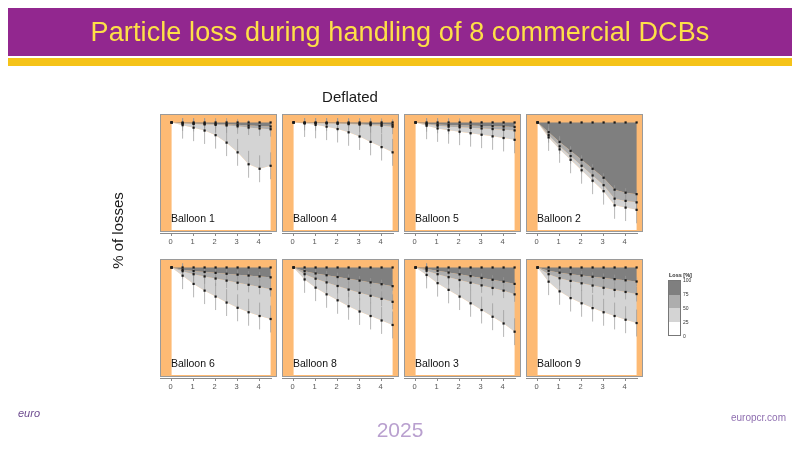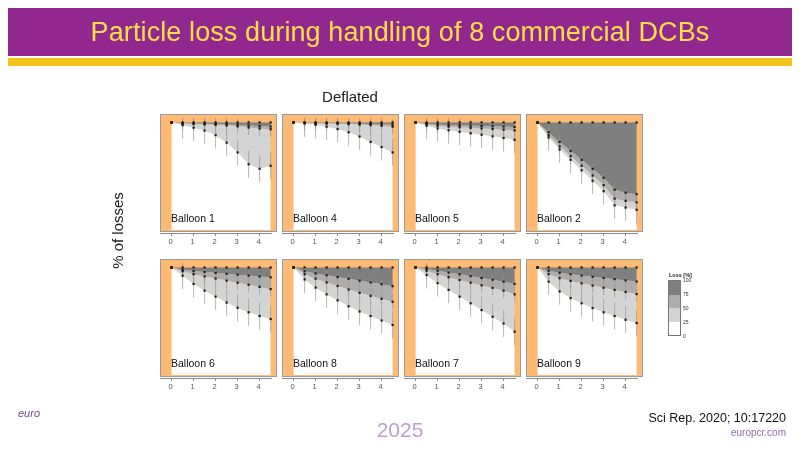--- a/index.html
+++ b/index.html
@@ -693,21 +693,21 @@
             <rect x="20.50" y="13.85" width="2.2" height="2.2" fill="#1a1a1a"></rect>
             <rect x="31.50" y="22.06" width="2.2" height="2.2" fill="#1a1a1a"></rect>
             <rect x="42.50" y="28.78" width="2.2" height="2.2" fill="#1a1a1a"></rect>
             <rect x="53.50" y="35.50" width="2.2" height="2.2" fill="#1a1a1a"></rect>
             <rect x="64.50" y="42.22" width="2.2" height="2.2" fill="#1a1a1a"></rect>
             <rect x="75.50" y="48.94" width="2.2" height="2.2" fill="#1a1a1a"></rect>
             <rect x="86.50" y="55.66" width="2.2" height="2.2" fill="#1a1a1a"></rect>
             <rect x="97.50" y="62.38" width="2.2" height="2.2" fill="#1a1a1a"></rect>
             <rect x="108.50" y="70.59" width="2.2" height="2.2" fill="#1a1a1a"></rect>
           </svg>
-          <div class="panel-label">Balloon 7</div>
+          <div class="panel-label">Balloon 3</div>
         </div>
         <div class="panel">
           <svg width="117" height="118">
             <path d="M10.60,7.48 L21.60,7.48 L32.60,7.48 L43.60,7.48 L54.60,7.48 L65.60,7.48 L76.60,7.48 L87.60,7.48 L98.60,7.48 L109.60,7.48 L109.60,21.52 L98.60,20.32 L87.60,19.13 L76.60,17.93 L65.60,16.74 L54.60,15.54 L43.60,14.20 L32.60,12.71 L21.60,10.77 L10.60,7.48 Z" fill="#7f7f7f" stroke="none"></path>
             <path d="M10.60,7.48 L21.60,10.77 L32.60,12.71 L43.60,14.20 L54.60,15.54 L65.60,16.74 L76.60,17.93 L87.60,19.13 L98.60,20.32 L109.60,21.52 L109.60,34.06 L98.60,31.97 L87.60,29.88 L76.60,27.79 L65.60,25.55 L54.60,23.31 L43.60,20.92 L32.60,18.23 L21.60,14.20 L10.60,7.48 Z" fill="#adadad" stroke="none"></path>
             <path d="M10.60,7.48 L21.60,14.20 L32.60,18.23 L43.60,20.92 L54.60,23.31 L65.60,25.55 L76.60,27.79 L87.60,29.88 L98.60,31.97 L109.60,34.06 L109.60,63.03 L98.60,59.75 L87.60,56.01 L76.60,52.28 L65.60,48.10 L54.60,43.32 L43.60,38.09 L32.60,31.37 L21.60,21.67 L10.60,7.48 Z" fill="#d4d4d4" stroke="none"></path>
             <path d="M10.60,7.48 L21.60,21.67 L32.60,31.37 L43.60,38.09 L54.60,43.32 L65.60,48.10 L76.60,52.28 L87.60,56.01 L98.60,59.75 L109.60,63.03 L109.60,115.00 L98.60,115.00 L87.60,115.00 L76.60,115.00 L65.60,115.00 L54.60,115.00 L43.60,115.00 L32.60,115.00 L21.60,115.00 L10.60,115.00 Z" fill="#ffffff" stroke="none"></path>
             <line x1="21.60" x2="21.60" y1="6.29" y2="15.25" stroke="#9a9a9a" stroke-width="0.7"></line>
             <line x1="32.60" x2="32.60" y1="8.23" y2="17.19" stroke="#9a9a9a" stroke-width="0.7"></line>
             <line x1="43.60" x2="43.60" y1="9.72" y2="18.68" stroke="#9a9a9a" stroke-width="0.7"></line>
@@ -856,15 +856,14 @@
 
 </div>
 
 <div class="logo">
   <div class="logo-euro">euro</div>
 </div>
 
 <div class="year">2025</div>
 
 <div class="ref">
-  <div class="ref-cite">Sci Rep. 2020; 10:17220</div>
   <div class="ref-url">europcr.com</div>
 </div>
 
 </body></html>

